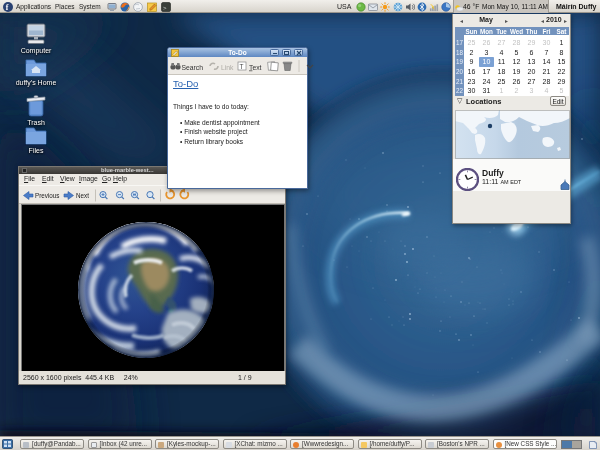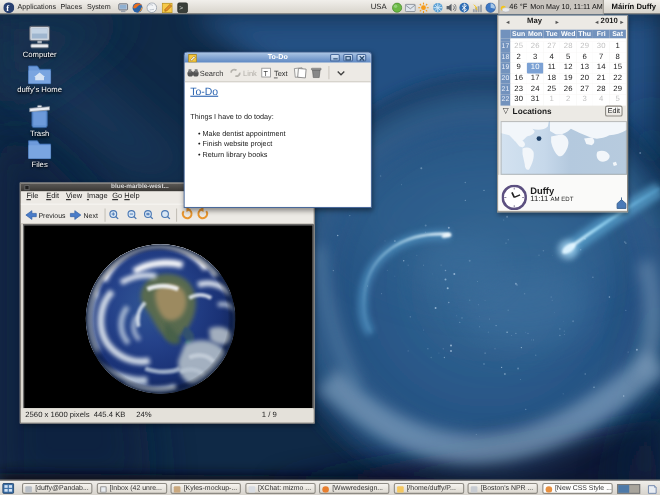--- a/index.html
+++ b/index.html
@@ -9,32 +9,32 @@
 #panel .mi{position:absolute;top:0;height:13px;line-height:13px;font-size:6.5px;color:#1c1c1c}
 .picon{position:absolute;top:2px;width:10px;height:10px}
 
 #taskbar{position:absolute;left:0;bottom:0;width:600px;height:14px;background:linear-gradient(#f0eeea,#d7d3cc);border-top:1px solid #9a968e;z-index:50}
 .tbtn{position:absolute;top:2px;height:10px;background:linear-gradient(#f5f3ef,#ddd9d1);border:1px solid #8e8b84;border-radius:2px;font-size:6.3px;color:#333;line-height:8px;padding-left:11px;overflow:hidden;white-space:nowrap}
 .tbtn .ti{position:absolute;left:2px;top:1.5px;width:6px;height:6px;border-radius:1px}
 
 .dicon{position:absolute;width:72px;text-align:center;z-index:5}
 .dicon .lbl{color:#fff;font-size:7px;text-shadow:0 1px 2px rgba(0,0,0,.9),0 0 2px rgba(0,0,0,.8);margin-top:1px}
 
-#cal{position:absolute;left:452px;top:14px;width:119px;height:179px;background:#eceae5;border:1px solid #8b8983;border-top:none;box-shadow:1px 2px 4px rgba(0,0,0,.35);z-index:60;font-size:7px;color:#1a1a1a}
+#cal{position:absolute;left:452px;top:14px;width:119px;height:210px;background:#eceae5;border:1px solid #8b8983;border-top:none;box-shadow:1px 2px 4px rgba(0,0,0,.35);z-index:60;font-size:7px;color:#1a1a1a}
 #cal table{border-collapse:collapse;position:absolute;left:2px;top:13px}
 #cal td,#cal th{padding:0;text-align:center;font-weight:normal}
 #cal .dn{background:#7292bd;color:#fff;font-size:6.3px;font-weight:bold;height:8px}
 #cal .wk{background:#7292bd;color:#e8eef8;font-size:6.3px;width:9px}
 #cal .d{width:15px;height:9.6px;font-size:7px;background:#fff}
 #cal .gray{color:#c2c2c2}
 #cal .sel{background:#7ba1d4;color:#fff;border-radius:1px}
 
 .win{position:absolute;box-shadow:1px 2px 5px rgba(0,0,0,.4)}
 
-#todo{left:167px;top:47px;width:171px;height:142px;background:#fff;border:1px solid #49699b;border-radius:3px 3px 0 0;z-index:40}
+#todo{left:167px;top:47px;width:141px;height:142px;background:#fff;border:1px solid #49699b;border-radius:3px 3px 0 0;z-index:40}
 #todo .tbar{height:9px;background:linear-gradient(#a9c3e2,#5d87c2);border-radius:2px 2px 0 0;position:relative}
 #todo .ttxt{position:absolute;left:0;right:0;text-align:center;font-size:6.5px;font-weight:bold;color:#fff;line-height:9px}
 #todo .toolbar{height:18px;background:#edeae5;border-bottom:1px solid #c9c5bd;position:relative;font-size:7px;color:#333}
 #todo .content{position:relative;background:#fff;height:113px}
 .wbtn{position:absolute;top:1.2px;width:9px;height:6.8px;background:linear-gradient(#d5e3f5,#9dbbdf);border:1px solid #4a6c9e;border-radius:1.5px}
 
 #eog{left:18px;top:166px;width:268px;height:219px;background:#d9d6cf;border:1px solid #7a7772;z-index:30}
 #eog .tbar{height:7px;background:linear-gradient(#5a5855,#393734);position:relative}
 #eog .ttxt{position:absolute;left:82px;font-size:5.8px;font-weight:bold;color:#d8d8d8;line-height:7px}
 #eog .menus{height:11px;background:#edeae5;font-size:6.8px;color:#222;position:relative}

